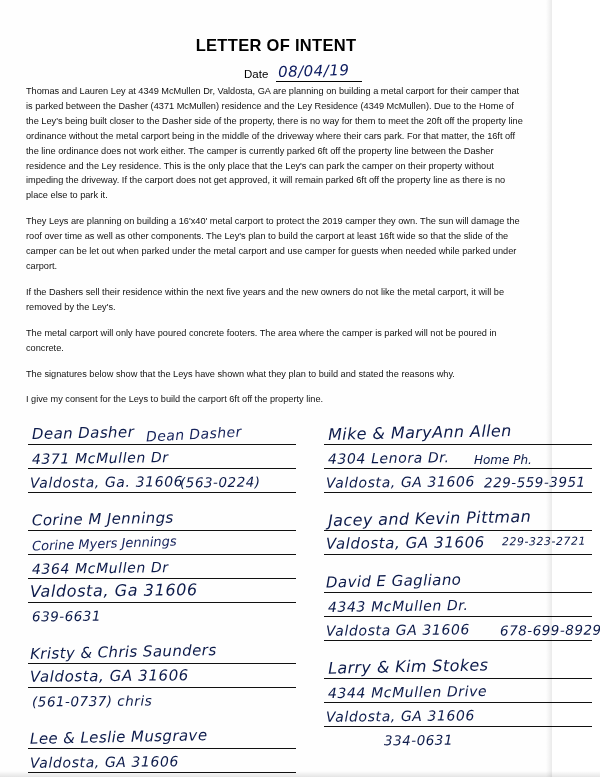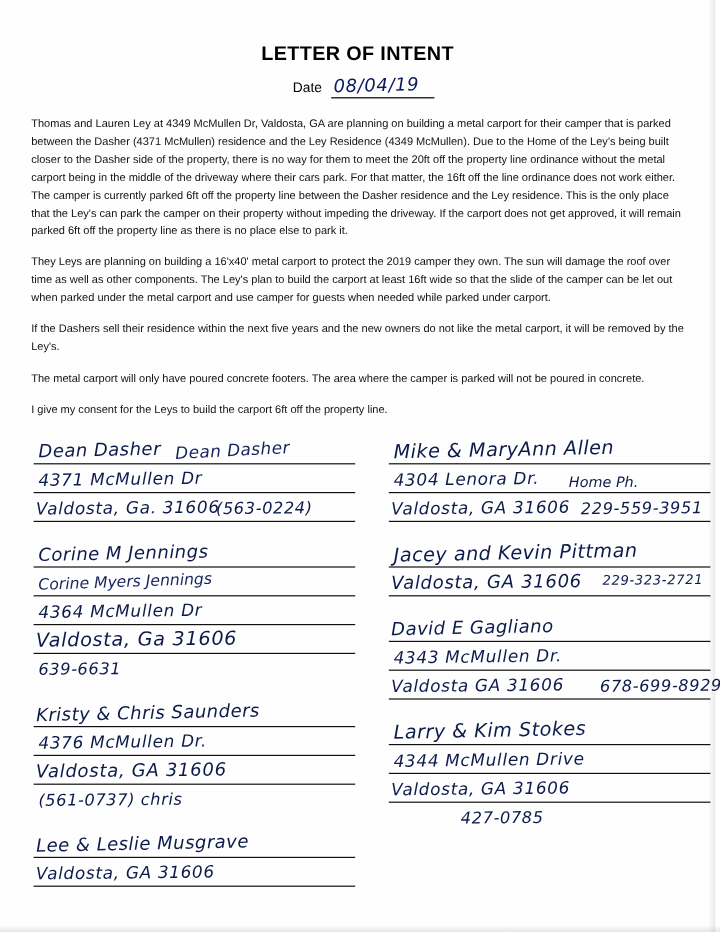--- a/index.html
+++ b/index.html
@@ -11,21 +11,21 @@
     width: 600px;
     height: 777px;
     font-family: "Liberation Serif", serif;
     color: #000;
     position: relative;
     overflow: hidden;
   }
   .page {
     position: absolute;
     left: 0; top: 0;
-    width: 596px;
+    width: 552px;
     height: 777px;
     background: #fefefe;
     box-sizing: border-box;
     padding: 22px 26px 0 26px;
   }
   .doc-title {
     text-align: center;
     font-family: "Liberation Sans", sans-serif;
     font-weight: bold;
     font-size: 16.5px;
@@ -58,21 +58,21 @@
     transform: rotate(-1.5deg);
   }
   .date-row .date-underline {
     position: absolute;
     left: 250px;
     top: 17px;
     width: 86px;
     border-bottom: 1px solid #000;
   }
   .body-text {
-    margin-top: 12px;
+    margin-top: 0;
     font-family: "Liberation Sans", sans-serif;
     font-size: 9.2px;
     line-height: 1.62;
     text-align: left;
     color: #111;
   }
   .body-text p {
     margin: 0 0 11px 0;
   }
   .sig-area {
@@ -168,20 +168,21 @@
     <span class="date-label">Date</span>
     <span class="date-value hand" style="position:absolute;">08/04/19</span>
     <span class="date-underline"></span>
   </div>
 
   <div class="body-text">
     <p>Thomas and Lauren Ley at 4349 McMullen Dr, Valdosta, GA are planning on building a metal carport for their camper that is parked between the Dasher (4371 McMullen) residence and the Ley Residence (4349 McMullen).  Due to the Home of the Ley's being built closer to the Dasher side of the property, there is no way for them to meet the 20ft off the property line ordinance without the metal carport being in the middle of the driveway where their cars park. For that matter, the 16ft off the line ordinance does not work either.  The camper is currently parked 6ft off the property line between the Dasher residence and the Ley residence. This is the only place that the Ley's can park the camper on their property without impeding the driveway.  If the carport does not get approved, it will remain parked 6ft off the property line as there is no place else to park it.</p>
     <p>They Leys are planning on building a 16'x40' metal carport to protect the 2019 camper they own. The sun will damage the roof over time as well as other components. The Ley's plan to build the carport at least 16ft wide so that the slide of the camper can be let out when parked under the metal carport and use camper for guests when needed while parked under carport.</p>
     <p>If the Dashers sell their residence within the next five years and the new owners do not like the metal carport, it will be removed by the Ley's.</p>
     <p>The metal carport will only have poured concrete footers. The area where the camper is parked will not be poured in concrete.</p>
+    <p>The signatures below show that the Leys have shown what they plan to build and stated the reasons why.</p>
     <p>I give my consent for the Leys to build the carport 6ft off the property line.</p>
   </div>
 
   <div class="sig-area">
 
     <div class="sig-col left">
 
       <div class="sig-block">
         <div class="sig-line">
           <span class="hand hw-name" style="left:4px;">Dean Dasher</span>
@@ -212,23 +213,20 @@
         <div class="sig-line noline">
           <span class="hand hw-phone">639-6631</span>
         </div>
       </div>
 
       <div class="sig-block">
         <div class="sig-line">
           <span class="hand hw-name" style="left:2px;">Kristy &amp; Chris Saunders</span>
         </div>
         <div class="sig-line">
-          <span class="hand hw-addr">4376 McMullen Dr.</span>
-        </div>
-        <div class="sig-line">
           <span class="hand hw-city" style="font-size:15px;">Valdosta, GA 31606</span>
         </div>
         <div class="sig-line noline">
           <span class="hand hw-phone">(561-0737) chris</span>
         </div>
       </div>
 
       <div class="sig-block">
         <div class="sig-line">
           <span class="hand hw-name" style="left:2px;">Lee &amp; Leslie Musgrave</span>
@@ -284,21 +282,21 @@
         <div class="sig-line">
           <span class="hand hw-name" style="left:4px; font-size:16px;">Larry &amp; Kim Stokes</span>
         </div>
         <div class="sig-line">
           <span class="hand hw-addr">4344 McMullen Drive</span>
         </div>
         <div class="sig-line">
           <span class="hand hw-city">Valdosta, GA 31606</span>
         </div>
         <div class="sig-line noline">
-          <span class="hand hw-phone" style="left:60px;">427-0785</span>
+          <span class="hand hw-phone" style="left:60px;">334-0631</span>
         </div>
       </div>
 
     </div>
 
   </div>
 
   <div class="edge-shadow"></div>
   <div class="edge-shadow-b"></div>
 </div>

